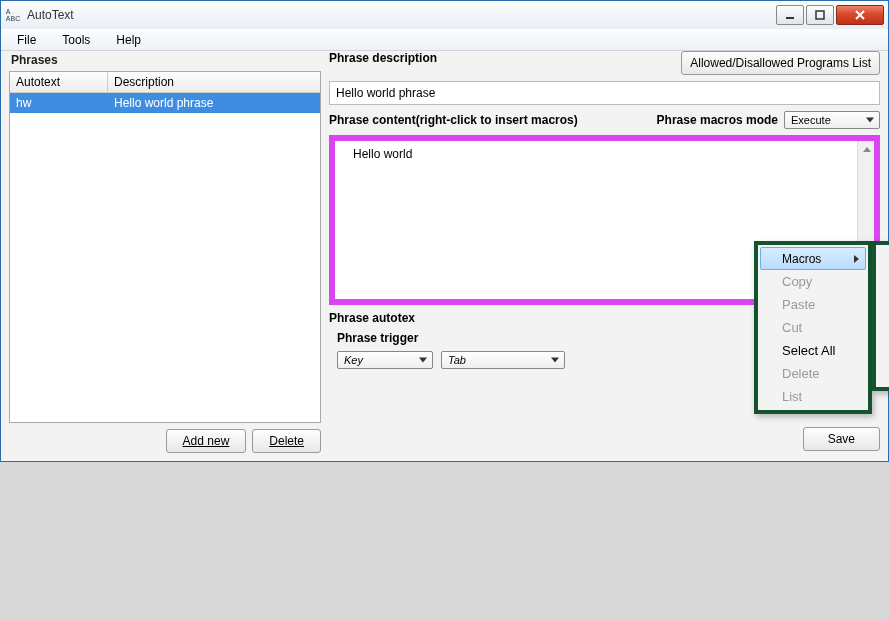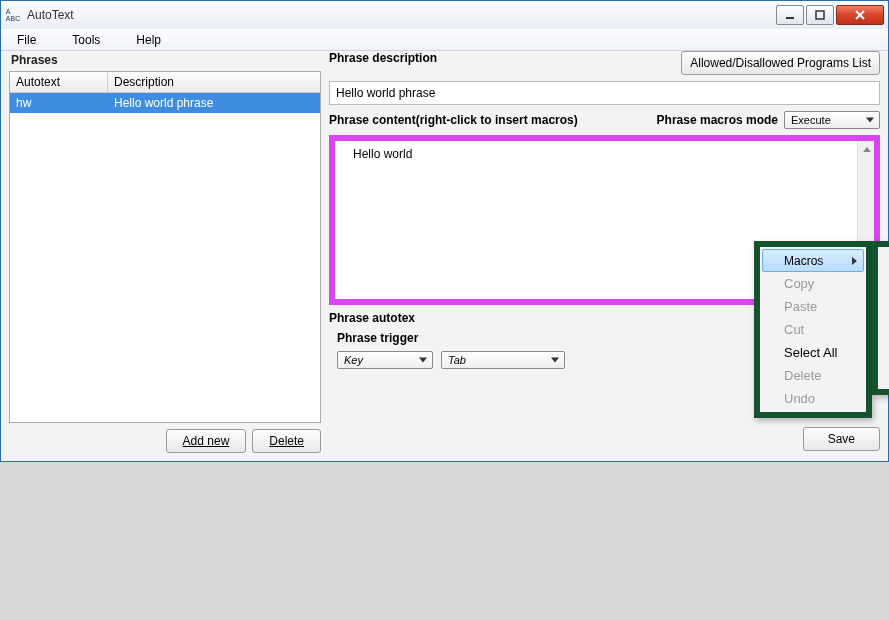--- a/index.html
+++ b/index.html
@@ -11,21 +11,21 @@
 .titlebar { height: 28px; background: linear-gradient(#fcfcfd,#e9eef5); display: flex; align-items: center; padding: 0 4px; }
 .app-icon { width: 16px; height: 16px; margin-right: 6px; display: inline-flex; align-items: center; justify-content: center; font-size: 9px; color: #245; }
 .title-text { font-size: 12px; color: #333; }
 .titlebar-spacer { flex: 1; }
 .win-btns { display: flex; gap: 0; }
 .win-btn { width: 28px; height: 20px; border: 1px solid #888; background: linear-gradient(#fdfdfd,#dfe6ee); display: flex; align-items: center; justify-content: center; border-radius: 2px; margin-left: 2px; cursor: pointer; }
 .win-btn.close { width: 48px; background: linear-gradient(#f08070,#d9492b 45%,#c13018); border-color: #8a2a18; color: #fff; }
 .win-btn svg { width: 10px; height: 10px; }
 
 
-.menubar { height: 22px; background: linear-gradient(#fbfcfe,#eef2f7); border-bottom: 1px solid #d0d4da; display: flex; align-items: center; padding: 0 6px; gap: 16px; }
+.menubar { height: 22px; background: linear-gradient(#fbfcfe,#eef2f7); border-bottom: 1px solid #d0d4da; display: flex; align-items: center; padding: 0 6px; gap: 6px; }
 .menu-item { padding: 2px 10px; cursor: pointer; }
 
 
 .content { flex: 1; display: flex; background: #f3f3f3; padding: 0 8px 8px 8px; gap: 8px; }
 
 .left-panel { width: 312px; display: flex; flex-direction: column; }
 .section-title { font-weight: bold; font-size: 12px; color: #222; padding: 2px 0 4px 2px; }
 .phrase-table { flex: 1; background: #fff; border: 1px solid #aaa; display: flex; flex-direction: column; }
 .phrase-header { display: flex; background: linear-gradient(#fdfdfd,#ececec); border-bottom: 1px solid #ccc; }
 .ph-col { padding: 3px 6px; font-size: 12px; }
@@ -63,21 +63,21 @@
 .chk input { width: 13px; height: 13px; }
 
 .trigger-row { display: flex; align-items: flex-start; gap: 8px; font-style: italic; }
 .trigger-left { display: flex; gap: 8px; }
 .trigger-spacer { flex: 1; }
 .small-btn { width: 22px; height: 22px; border: 1px solid #999; background: linear-gradient(#fdfdfd,#e8e8e8); border-radius: 3px; display: flex; align-items: center; justify-content: center; cursor: pointer; font-size: 14px; }
 
 .bottom-row { margin-top: auto; display: flex; justify-content: flex-end; padding-top: 6px; padding-bottom: 2px; }
 
 
-.ctx-menu { position: absolute; background: #f3f3f3; border: 6px solid #14532d; box-shadow: 2px 3px 6px rgba(0,0,0,0.25); padding: 2px; z-index: 100; }
+.ctx-menu { position: absolute; background: #f3f3f3; border: 4px solid #14532d; box-shadow: 2px 3px 6px rgba(0,0,0,0.25); padding: 2px; z-index: 100; }
 .ctx-item { padding: 4px 26px 4px 22px; font-size: 13px; cursor: pointer; white-space: nowrap; position: relative; }
 .ctx-item .arrow { position: absolute; right: 6px; top: 50%; transform: translateY(-50%); border-top: 4px solid transparent; border-bottom: 4px solid transparent; border-left: 5px solid #333; }
 .ctx-item.disabled { color: #9a9a9a; }
 .ctx-item.highlight { background: linear-gradient(#d8ecff,#b8dcff); border: 1px solid #6faee0; padding: 3px 25px 3px 21px; border-radius: 2px; }
 .ctx-main { left: 425px; top: 190px; width: 118px; }
 .ctx-sub { left: 543px; top: 190px; width: 228px; }
 
 .subsection { padding-left: 8px; }
 </style>
 </head>
@@ -190,21 +190,21 @@
       <div class="ctx-menu ctx-main">
         <div class="ctx-item highlight">
           <span>Macros</span>
           <span class="arrow"></span>
         </div>
         <div class="ctx-item disabled">Copy</div>
         <div class="ctx-item disabled">Paste</div>
         <div class="ctx-item disabled">Cut</div>
         <div class="ctx-item">Select All</div>
         <div class="ctx-item disabled">Delete</div>
-        <div class="ctx-item disabled">Undo</div>
+        <div class="ctx-item disabled">List</div>
       </div>
 
       <div class="ctx-menu ctx-sub">
         <div class="ctx-item">Key Macros</div>
         <div class="ctx-item">Date And Time Macros</div>
         <div class="ctx-item">Random Text Macros</div>
         <div class="ctx-item">Random Number Macros</div>
         <div class="ctx-item">Insert File Contents Macros</div>
         <div class="ctx-item">Environment Variable Macros</div>
       </div>

